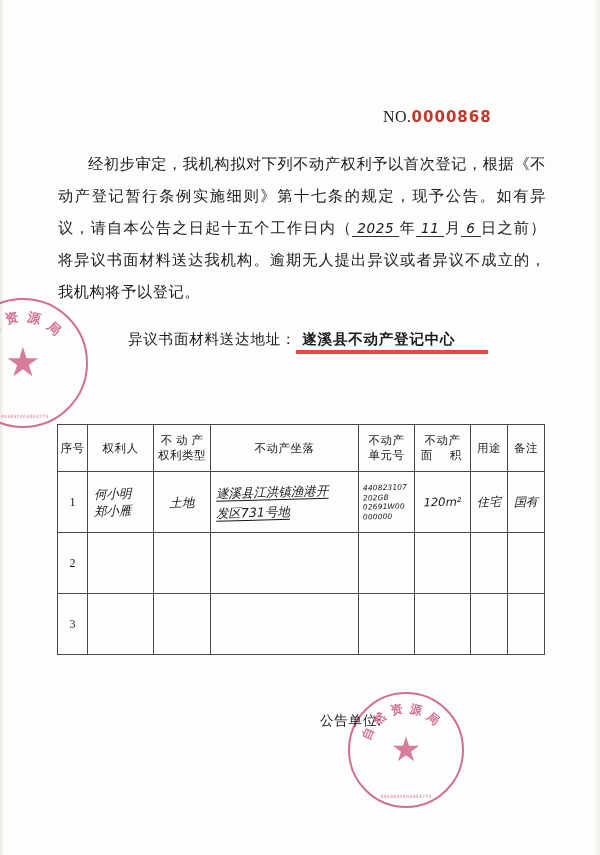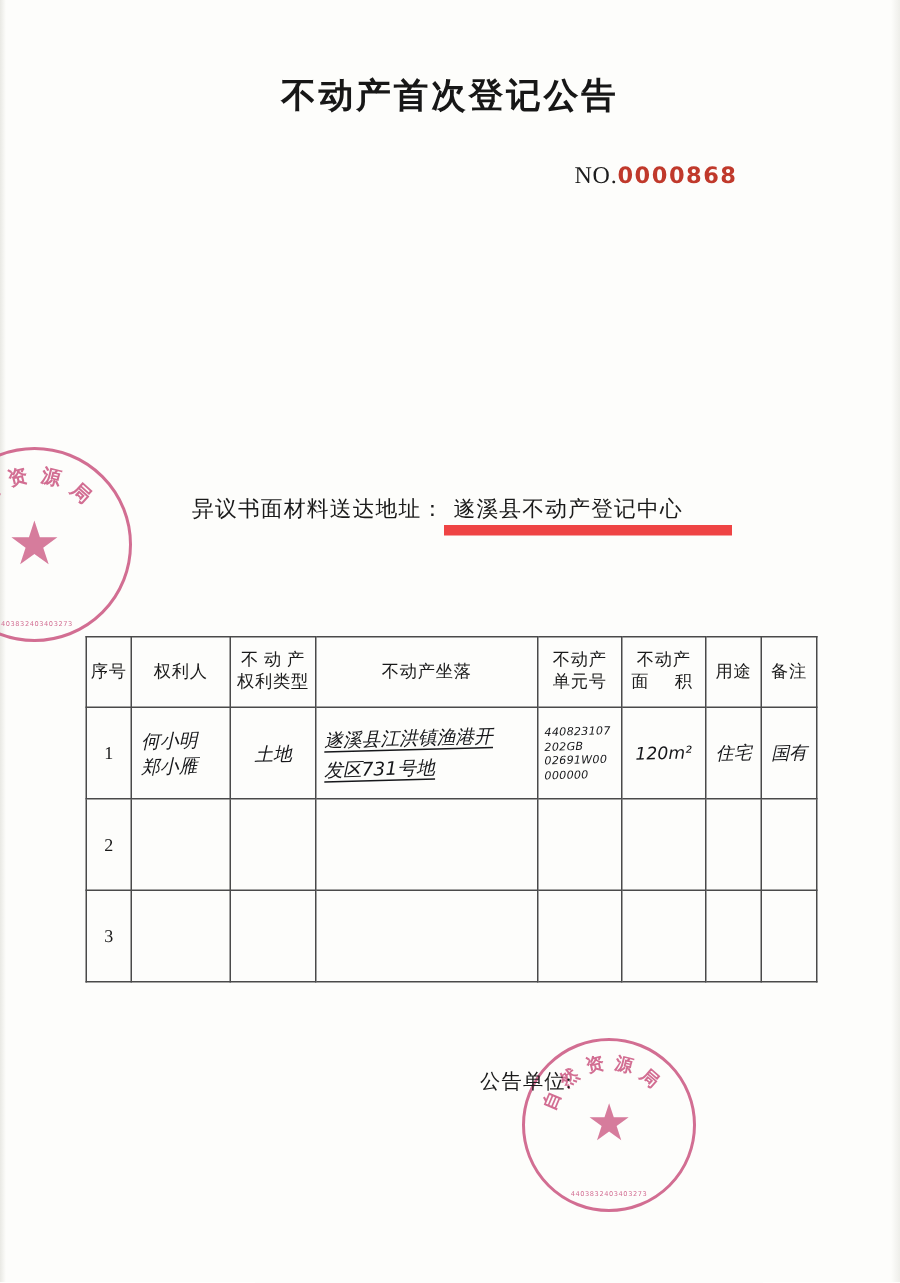--- a/index.html
+++ b/index.html
@@ -91,23 +91,24 @@
     position: absolute;
     font-size: 14.5px;
     color: #1a1a1a;
     letter-spacing: 0.8px;
     white-space: nowrap;
   }
   .field-addr { left: 128px; top: 330px; }
   .field-tel  { left: 198px; top: 374px; }
   .field-value {
     display: inline-block;
-    border-bottom: 7px solid #ef4444;
+    border-bottom: 4px solid #ef4444;
     padding: 0 6px 1px 6px;
     min-width: 180px;
+    font-weight: bold;
   }
   .field-value.tel {
     font-family: "Liberation Serif", serif;
     min-width: 170px;
   }
 
   
   table.reg {
     position: absolute;
     left: 57px; top: 424px;
@@ -242,26 +243,28 @@
     font-family: "DejaVu Sans", sans-serif;
     letter-spacing: 0.4px;
     white-space: nowrap;
   }
 </style>
 </head>
 <body>
 
 <div id="page">
 
-  <div class="doc-title">不动产首次登记公告</div>
 
   <div class="serial-row">
     <span class="serial-label">NO.</span><span class="serial-number">0000868</span>
   </div>
 
+  <div class="body-text">
+    <span class="indent"></span><span>经初步审定，我机构拟对下列不动产权利予以首次登记，根据《不动产登记暂行条例实施细则》第十七条的规定，现予公告。如有异议，请自本公告之日起十五个工作日内（</span><span class="hand">2025</span><span>年</span><span class="hand">11</span><span>月</span><span class="hand">6</span><span>日之前</span><span>）将异议书面材料送达我机构。逾期无人提出异议或者异议不成立的，我机构将予以登记。</span>
+  </div>
 
   <div class="field-line field-addr">
     <span>异议书面材料送达地址：</span><span class="field-value">遂溪县不动产登记中心</span>
   </div>
 
 
   <table class="reg">
     <colgroup>
       <col class="c-no">
         <col class="c-owner">

